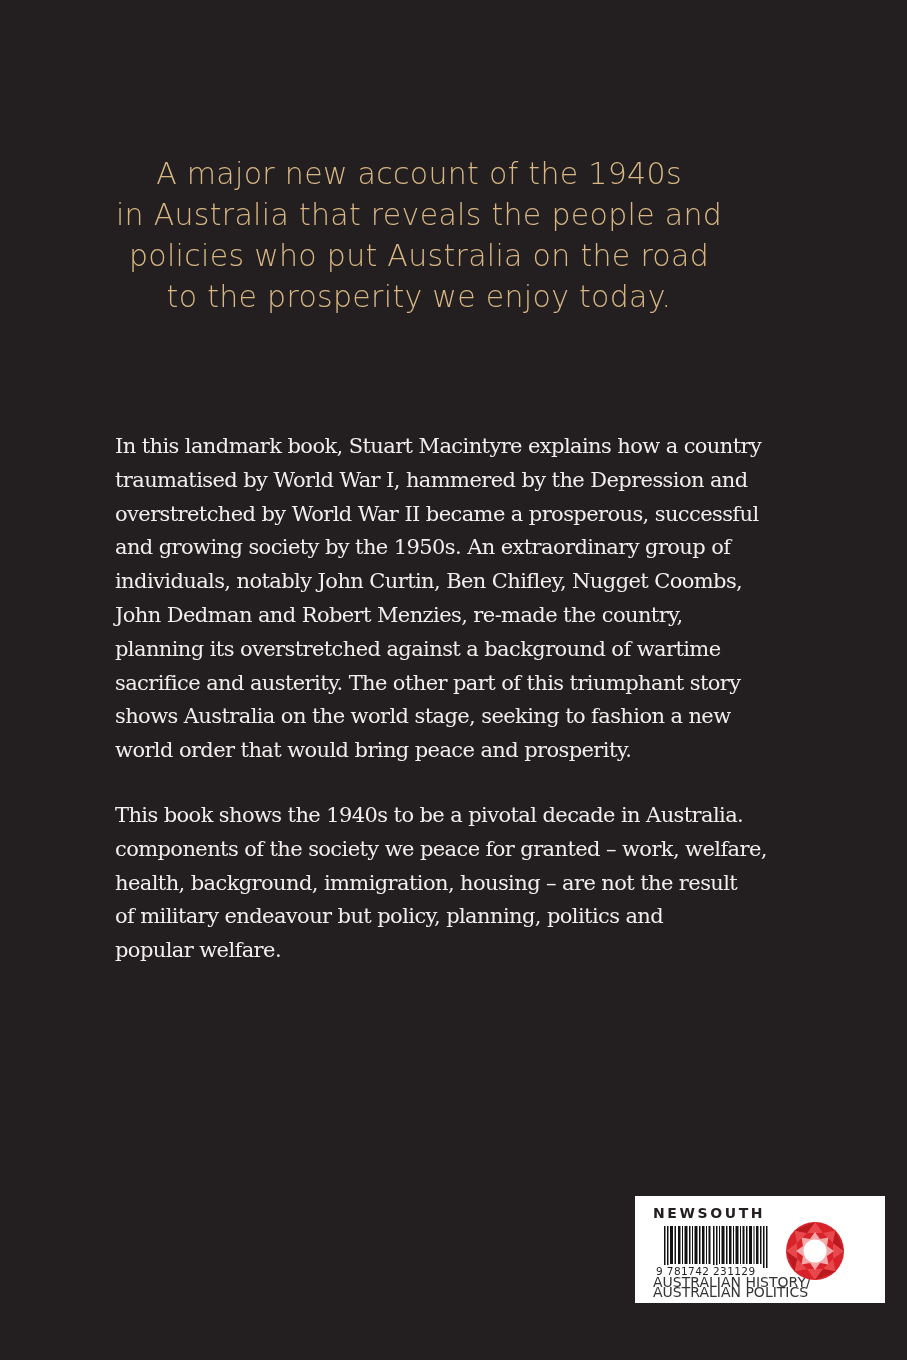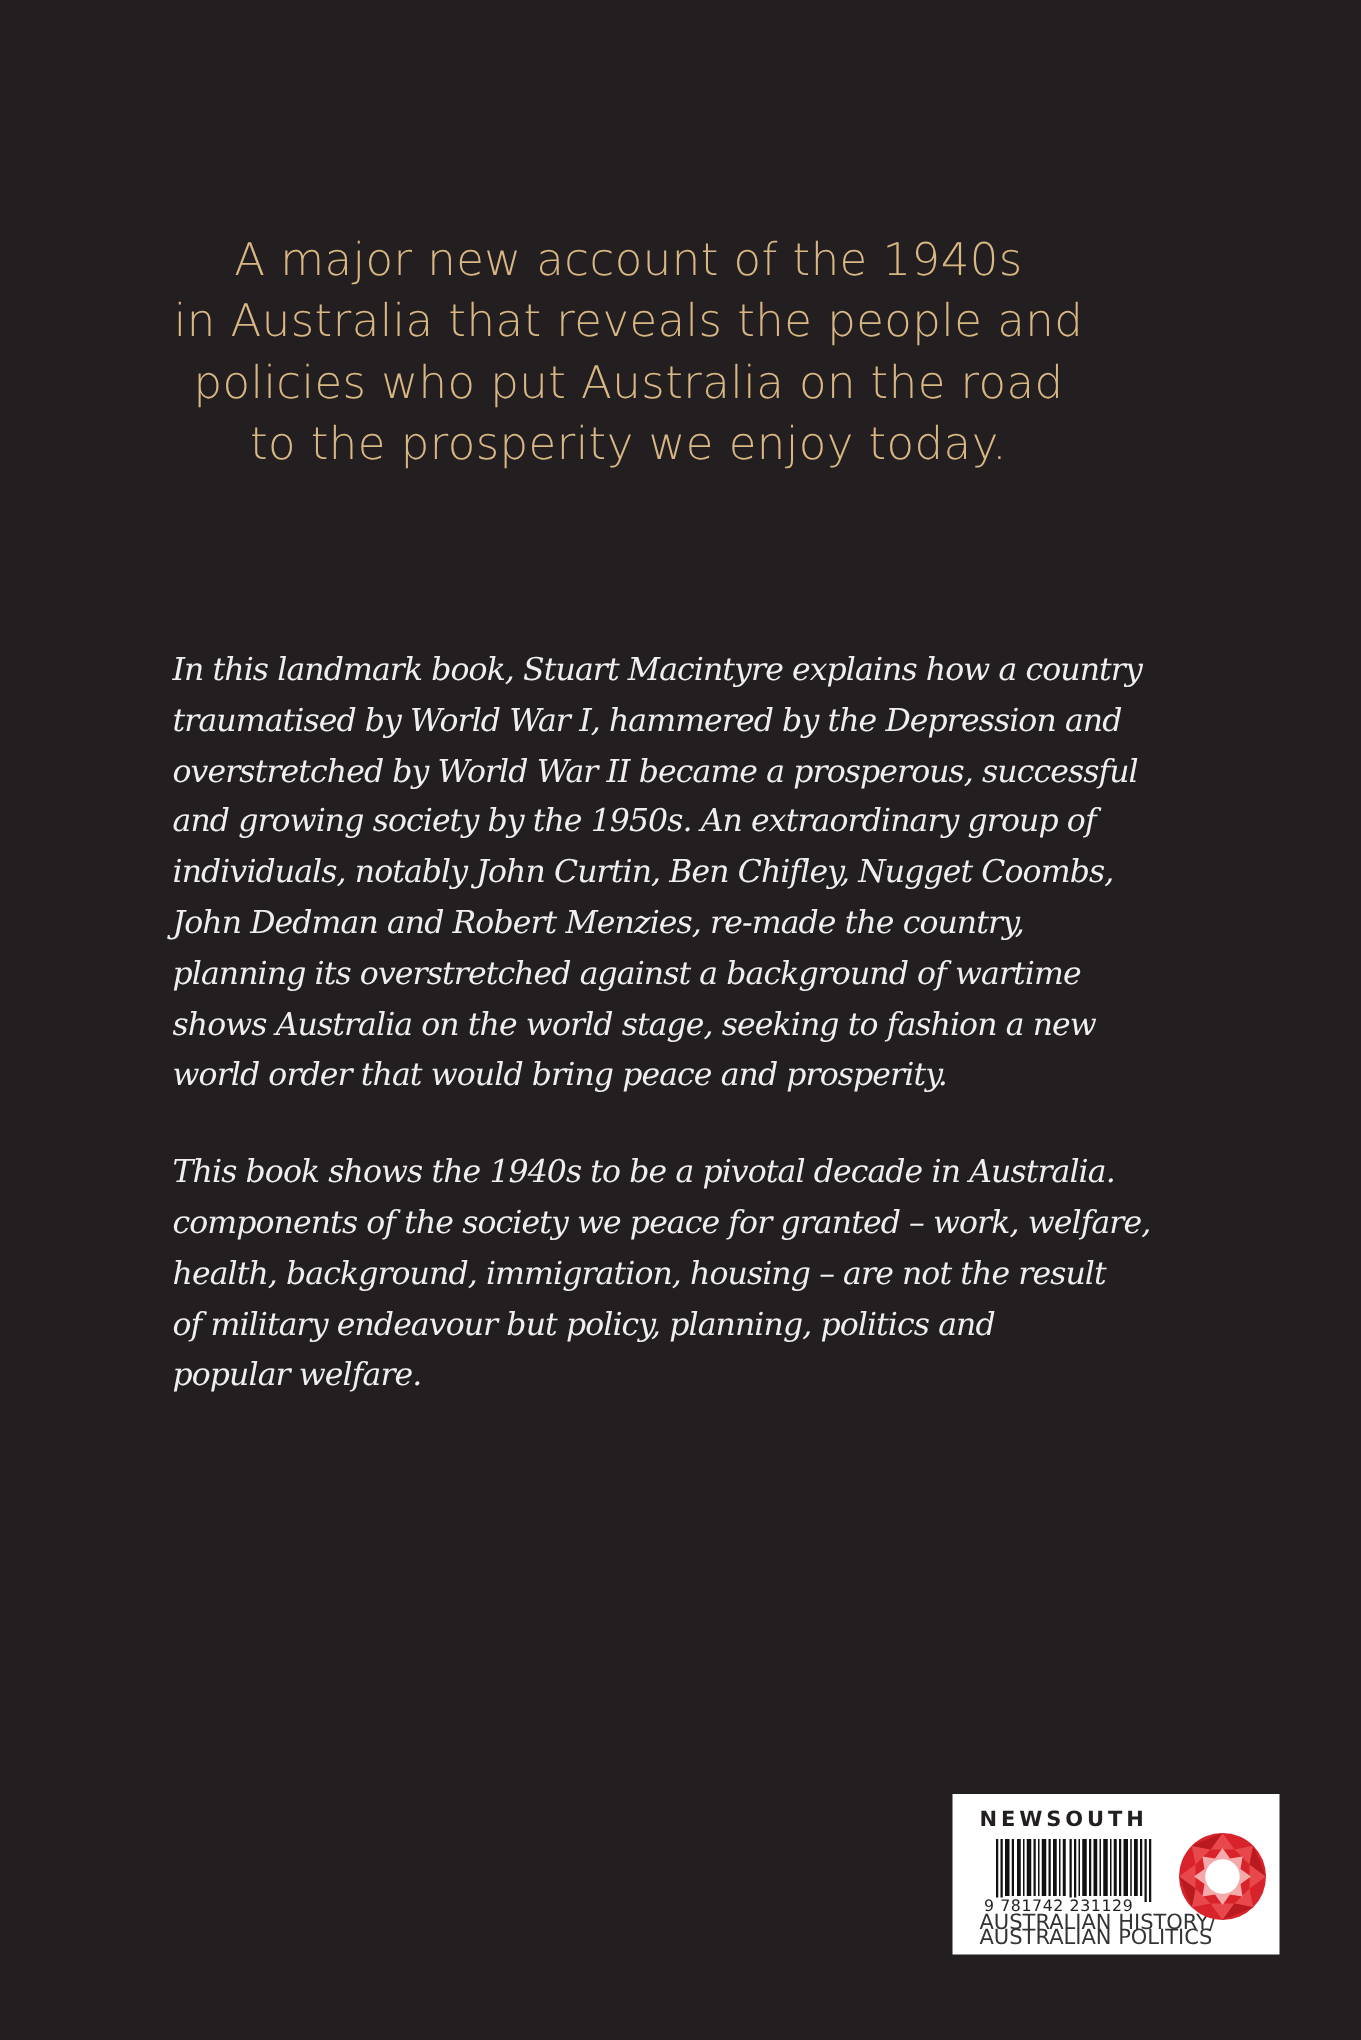--- a/index.html
+++ b/index.html
@@ -24,29 +24,28 @@
     .tagline .line { display: block; white-space: nowrap; }
     .blurb {
       position: absolute;
       left: 115px; top: 430px;
       width: 720px;
       color: #f1efee;
       font-family: "DejaVu Serif", serif;
       font-size: 21px;
       line-height: 33.8px;
       letter-spacing: -0.6px;
-      font-style: italic;
     }
     .blurb .line { display: block; white-space: nowrap; }
     .blurb .para { margin: 0; }
     .blurb .para + .para { margin-top: 31px; }
     .badge {
       position: absolute;
       left: 635px; top: 1196px;
-      width: 218px; height: 107px;
+      width: 250px; height: 107px;
       background: #ffffff;
       box-sizing: border-box;
     }
     .publisher {
       position: absolute;
       left: 18px; top: 9px;
       font-family: "DejaVu Sans", sans-serif;
       font-weight: bold;
       font-size: 14px;
       letter-spacing: 2.6px;
@@ -94,20 +93,21 @@
 
 <div class="blurb">
   <p class="para">
     <span class="line">In this landmark book, Stuart Macintyre explains how a country</span>
     <span class="line">traumatised by World War I, hammered by the Depression and</span>
     <span class="line">overstretched by World War II became a prosperous, successful</span>
     <span class="line">and growing society by the 1950s. An extraordinary group of</span>
     <span class="line">individuals, notably John Curtin, Ben Chifley, Nugget Coombs,</span>
     <span class="line">John Dedman and Robert Menzies, re-made the country,</span>
     <span class="line">planning its overstretched against a background of wartime</span>
+    <span class="line">sacrifice and austerity. The other part of this triumphant story</span>
     <span class="line">shows Australia on the world stage, seeking to fashion a new</span>
     <span class="line">world order that would bring peace and prosperity.</span>
   </p>
   <p class="para">
     <span class="line">This book shows the 1940s to be a pivotal decade in Australia.</span>
     <span class="line">components of the society we peace for granted – work, welfare,</span>
     <span class="line">health, background, immigration, housing – are not the result</span>
     <span class="line">of military endeavour but policy, planning, politics and</span>
     <span class="line">popular welfare.</span>
   </p>

